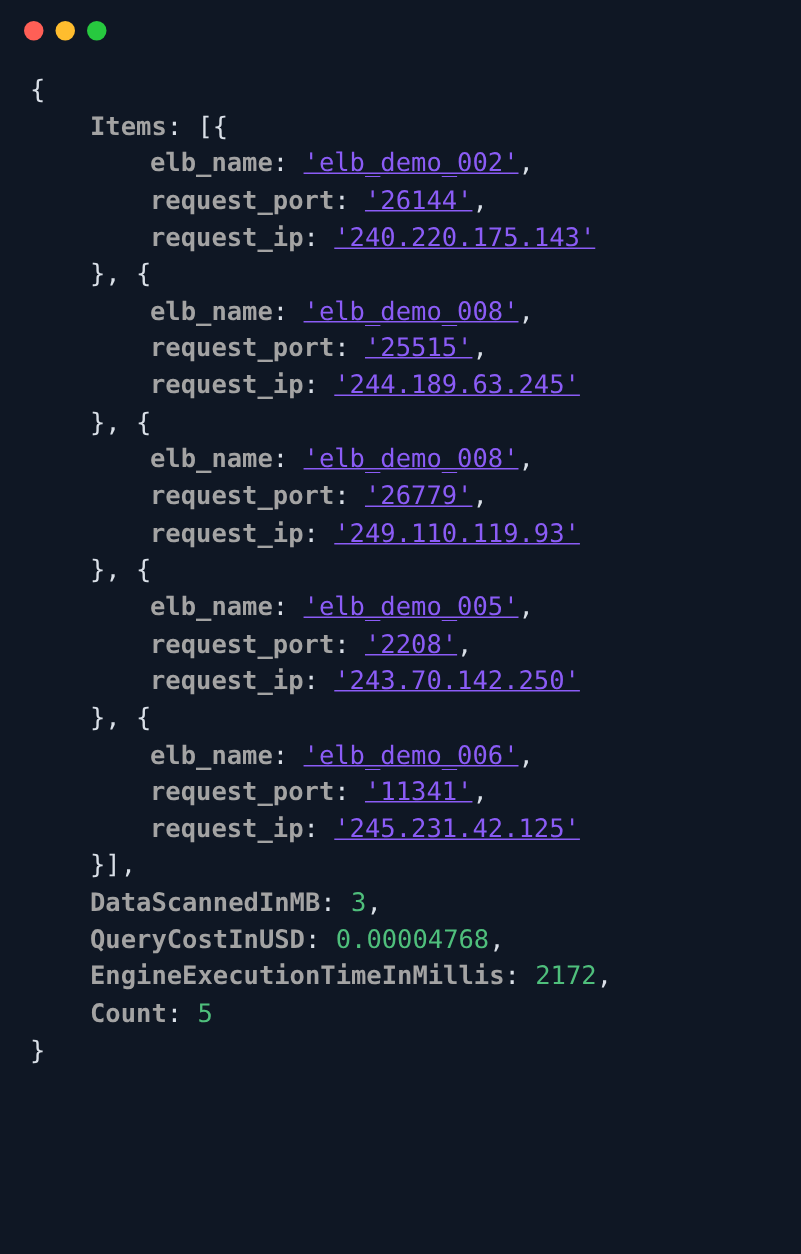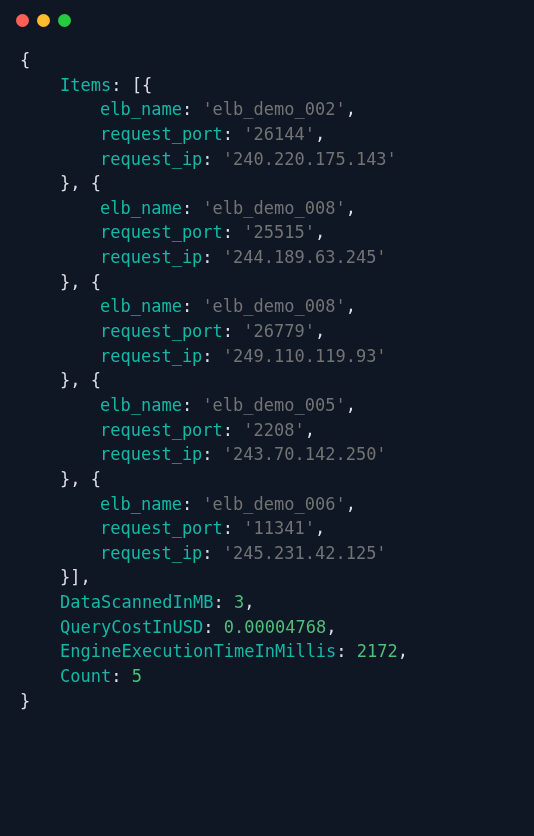--- a/index.html
+++ b/index.html
@@ -25,22 +25,22 @@
     border-radius: 50%;
   }
   .dot-red { background: #ff5f56; }
   .dot-yellow { background: #ffbd2e; }
   .dot-green { background: #27c93f; }
   .code {
     padding: 8px 20px 20px 20px;
     color: #d9dfe7;
     white-space: pre;
   }
-  .key { color: #14b8a6; }
-  .str { color: #737373; }
+  .key { color: #a3a3a3; font-weight: bold; }
+  .str { color: #8b5cf6; text-decoration: underline; }
   .num { color: #4fbf7c; }
   .punct { color: #d9dfe7; }
   .indent1 { padding-left: 40px; }
   .indent2 { padding-left: 80px; }
   .line { display: block; }
 </style>
 </head>
 <body>
 
 <div class="titlebar">

